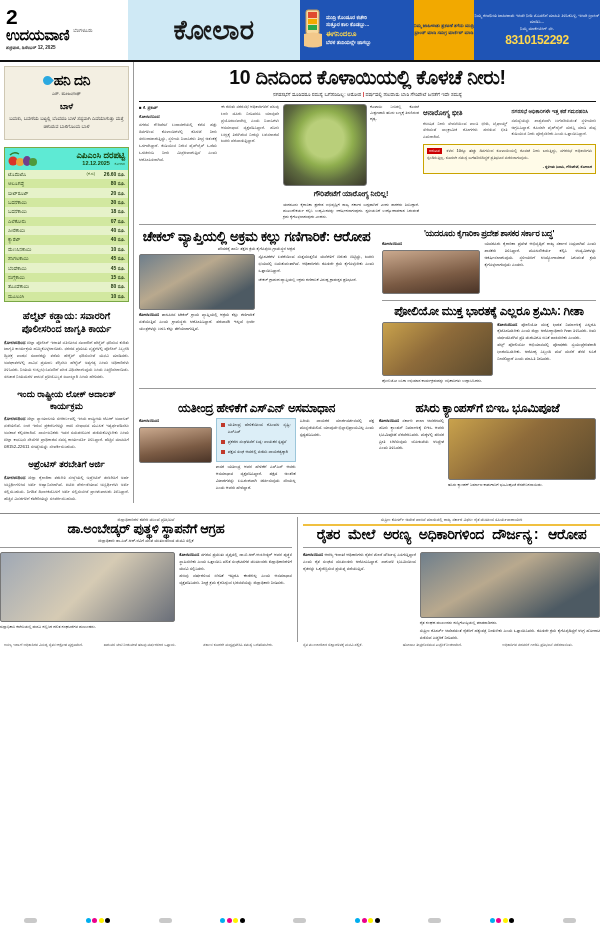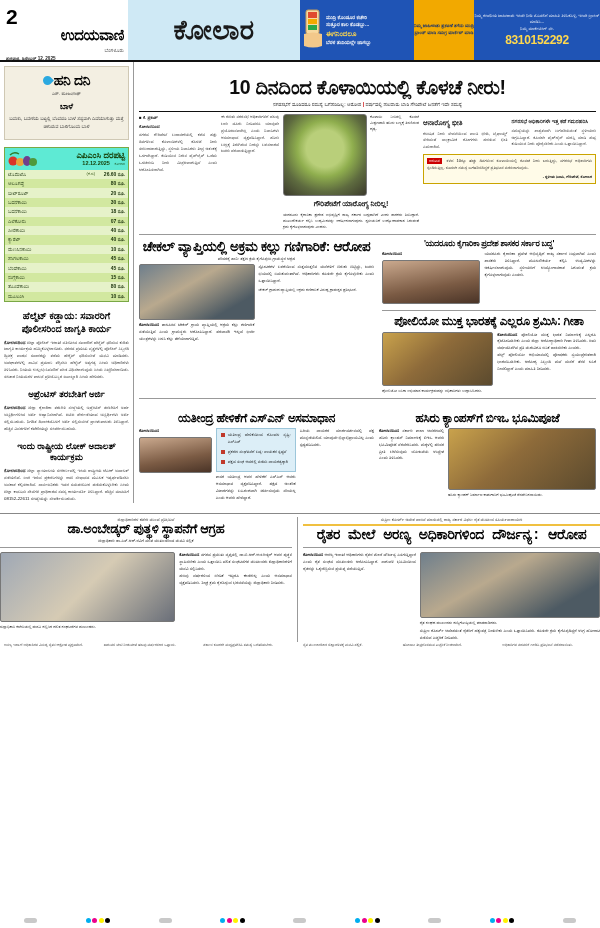--- a/index.html
+++ b/index.html
@@ -10,21 +10,21 @@
     overflow: hidden;
     position: relative;
   }
   .page { width: 600px; height: 928px; position: relative; background:#fff; }
 
   
   .masthead { display: flex; align-items: stretch; height: 62px; border-bottom: 2px solid #111; }
   .mh-left { width: 128px; padding: 6px 4px 2px 6px; }
   .mh-pageno { font-size: 21px; font-weight: bold; line-height: 1; letter-spacing: -.5px; }
   .mh-paper { font-size: 15px; font-weight: bold; letter-spacing: -.4px; line-height: 1.05; }
-  .mh-paper-row { display:flex; align-items:flex-end; gap:4px;flex-direction:column; }
+  .mh-paper-row { display:flex; align-items:flex-start; gap:4px; }
   .mh-edition { font-size: 5px; color:#333; letter-spacing:.2px; }
   .mh-date { font-size: 4.6px; font-weight: bold; color:#222; margin-top:2px; }
   .mh-city {
     flex: 1; background: #cfe9f5; display:flex; align-items:center; justify-content:center;
   }
   .mh-city-txt { font-size: 27px; font-weight: bold; color:#1a1a1a; letter-spacing:.5px; }
   .mh-ad { width: 300px; background:#1d4fa8; position:relative; overflow:hidden; display:flex; }
   .adband { flex:1; display:flex; align-items:center; }
   .ad-seg1 { width: 38%; background:#1f54b5; height:100%; display:flex; align-items:center; padding-left:26px; }
   .ad-seg2 { width: 20%; background:#f2a900; height:100%; display:flex; align-items:center; justify-content:center; }
@@ -32,21 +32,21 @@
   .ad-t1 { color:#fff; font-size:5.2px; line-height:1.45; font-weight:bold; text-align:left;}
   .ad-t1 .hl { color:#ffd84d; font-size:7px; }
   .ad-t2 { color:#14306e; font-size:4.6px; line-height:1.5; font-weight:bold; text-align:center; }
   .ad-t3 { color:#fff; font-size:4.4px; line-height:1.45; text-align:center; }
   .ad-phone { color:#ffd84d; font-size:12px; font-weight:bold; letter-spacing:-.3px; margin-top:1px;}
   .ad-hand { position:absolute; left:2px; top:8px; width:22px; height:40px; }
 
   
   .body-grid { display:flex; }
   .col-left { width: 134px; border-right:1px solid #999; padding: 4px 4px 0 4px; }
-  .col-mid  { flex:1; padding: 13px 4px 0 5px; }
+  .col-mid  { flex:1; padding: 3px 4px 0 5px; }
 
   
   .hanidani {
     background:#f3efe2; border:1px solid #cfc8b4; padding:5px 4px 7px;
     display:flex; flex-direction:column; align-items:center;
   }
   .hd-logo { display:flex; align-items:center; gap:2px; }
   .hd-drop { width:9px; height:9px; background:#2ba9e0; border-radius:60% 0 60% 60%; transform:rotate(45deg); }
   .hd-title { font-size:14px; font-weight:bold; letter-spacing:-.3px; }
   .hd-sub { font-size:4.6px; margin-top:2px; color:#333; }
@@ -297,32 +297,32 @@
 
       <div>
         <div class="l-head">ಹೆಲ್ಮೆಟ್ ಕಡ್ಡಾಯ: ಸವಾರರಿಗೆ ಪೊಲೀಸರಿಂದ ಜಾಗೃತಿ ಕಾರ್ಯ</div>
         <div class="l-body">
           <b>ಕೋಲಾರದಿಂದ</b>
           <span>ಜಿಲ್ಲಾ ಪೊಲೀಸ್ ಇಲಾಖೆ ವತಿಯಿಂದ ಸವಾರರಿಗೆ ಹೆಲ್ಮೆಟ್ ಧರಿಸುವ ಕುರಿತು ಜಾಗೃತಿ ಕಾರ್ಯಕ್ರಮ ಹಮ್ಮಿಕೊಳ್ಳಲಾಯಿತು. ನಗರದ ಪ್ರಮುಖ ವೃತ್ತಗಳಲ್ಲಿ ಪೊಲೀಸ್ ಸಿಬ್ಬಂದಿ ದ್ವಿಚಕ್ರ ವಾಹನ ಸವಾರರನ್ನು ತಡೆದು ಹೆಲ್ಮೆಟ್ ಧರಿಸುವಂತೆ ಮನವಿ ಮಾಡಿದರು. ಅಪಘಾತಗಳಲ್ಲಿ ಸಾವಿನ ಪ್ರಮಾಣ ತಗ್ಗಿಸಲು ಹೆಲ್ಮೆಟ್ ಅತ್ಯಗತ್ಯ ಎಂದು ಅಧಿಕಾರಿಗಳು ತಿಳಿಸಿದರು. ನಿಯಮ ಉಲ್ಲಂಘಿಸಿದವರಿಗೆ ದಂಡ ವಿಧಿಸಲಾಗುವುದು ಎಂದು ಎಚ್ಚರಿಸಲಾಯಿತು. ಸಂಚಾರ ನಿಯಮಗಳ ಪಾಲನೆ ಪ್ರತಿಯೊಬ್ಬರ ಜವಾಬ್ದಾರಿ ಎಂದು ಹೇಳಿದರು.</span>
         </div>
       </div>
 
       <div>
+        <div class="l-head sm">ಇಂದು ರಾಷ್ಟ್ರೀಯ ಲೋಕ್ ಅದಾಲತ್ ಕಾರ್ಯಕ್ರಮ</div>
+        <div class="l-body">
+          <b>ಕೋಲಾರದಿಂದ</b>
+          <span>ಜಿಲ್ಲಾ ನ್ಯಾಯಾಲಯ ಸಂಕೀರ್ಣದಲ್ಲಿ ಇಂದು ರಾಷ್ಟ್ರೀಯ ಲೋಕ್ ಅದಾಲತ್ ನಡೆಯಲಿದೆ. ಬಾಕಿ ಇರುವ ಪ್ರಕರಣಗಳನ್ನು ರಾಜಿ ಸಂಧಾನದ ಮೂಲಕ ಇತ್ಯರ್ಥಪಡಿಸಲು ಅವಕಾಶ ಕಲ್ಪಿಸಲಾಗಿದೆ. ಸಾರ್ವಜನಿಕರು ಇದರ ಸದುಪಯೋಗ ಪಡೆದುಕೊಳ್ಳಬೇಕು ಎಂದು ಜಿಲ್ಲಾ ಕಾನೂನು ಸೇವೆಗಳ ಪ್ರಾಧಿಕಾರದ ಸದಸ್ಯ ಕಾರ್ಯದರ್ಶಿ ತಿಳಿಸಿದ್ದಾರೆ. ಹೆಚ್ಚಿನ ಮಾಹಿತಿಗೆ 08152-22611 ಸಂಖ್ಯೆಯನ್ನು ಸಂಪರ್ಕಿಸಬಹುದು.</span>
+        </div>
+      </div>
+
+      <div>
         <div class="l-head sm">ಅಪ್ರೆಂಟಿಸ್ ತರಬೇತಿಗೆ ಅರ್ಜಿ</div>
         <div class="l-body">
           <b>ಕೋಲಾರದಿಂದ</b>
           <span>ಜಿಲ್ಲಾ ಕೈಗಾರಿಕಾ ತರಬೇತಿ ಸಂಸ್ಥೆಯಲ್ಲಿ ಅಪ್ರೆಂಟಿಸ್ ತರಬೇತಿಗೆ ಅರ್ಹ ಅಭ್ಯರ್ಥಿಗಳಿಂದ ಅರ್ಜಿ ಆಹ್ವಾನಿಸಲಾಗಿದೆ. ಐಟಿಐ ತೇರ್ಗಡೆಯಾದ ಅಭ್ಯರ್ಥಿಗಳು ಅರ್ಜಿ ಸಲ್ಲಿಸಬಹುದು. ನಿಗದಿತ ದಿನಾಂಕದೊಳಗೆ ಅರ್ಜಿ ಸಲ್ಲಿಸುವಂತೆ ಪ್ರಾಂಶುಪಾಲರು ತಿಳಿಸಿದ್ದಾರೆ. ಹೆಚ್ಚಿನ ವಿವರಗಳಿಗೆ ಕಚೇರಿಯನ್ನು ಸಂಪರ್ಕಿಸಬಹುದು.</span>
-        </div>
-      </div>
-
-      <div>
-        <div class="l-head sm">ಇಂದು ರಾಷ್ಟ್ರೀಯ ಲೋಕ್ ಅದಾಲತ್ ಕಾರ್ಯಕ್ರಮ</div>
-        <div class="l-body">
-          <b>ಕೋಲಾರದಿಂದ</b>
-          <span>ಜಿಲ್ಲಾ ನ್ಯಾಯಾಲಯ ಸಂಕೀರ್ಣದಲ್ಲಿ ಇಂದು ರಾಷ್ಟ್ರೀಯ ಲೋಕ್ ಅದಾಲತ್ ನಡೆಯಲಿದೆ. ಬಾಕಿ ಇರುವ ಪ್ರಕರಣಗಳನ್ನು ರಾಜಿ ಸಂಧಾನದ ಮೂಲಕ ಇತ್ಯರ್ಥಪಡಿಸಲು ಅವಕಾಶ ಕಲ್ಪಿಸಲಾಗಿದೆ. ಸಾರ್ವಜನಿಕರು ಇದರ ಸದುಪಯೋಗ ಪಡೆದುಕೊಳ್ಳಬೇಕು ಎಂದು ಜಿಲ್ಲಾ ಕಾನೂನು ಸೇವೆಗಳ ಪ್ರಾಧಿಕಾರದ ಸದಸ್ಯ ಕಾರ್ಯದರ್ಶಿ ತಿಳಿಸಿದ್ದಾರೆ. ಹೆಚ್ಚಿನ ಮಾಹಿತಿಗೆ 08152-22611 ಸಂಖ್ಯೆಯನ್ನು ಸಂಪರ್ಕಿಸಬಹುದು.</span>
         </div>
       </div>
     </div>
 
     <div class="col-mid">
 
       <div>
         <div class="main-head">10 ದಿನದಿಂದ ಕೊಳಾಯಿಯಲ್ಲಿ ಕೊಳಚೆ ನೀರು!</div>
         <div class="main-sub">
           <span>ನಗರಸಭೆಗೆ ದೂರಿದರೂ ಸಮಸ್ಯೆ ಬಗೆಹರಿದಿಲ್ಲ: ಆರೋಪ</span>

